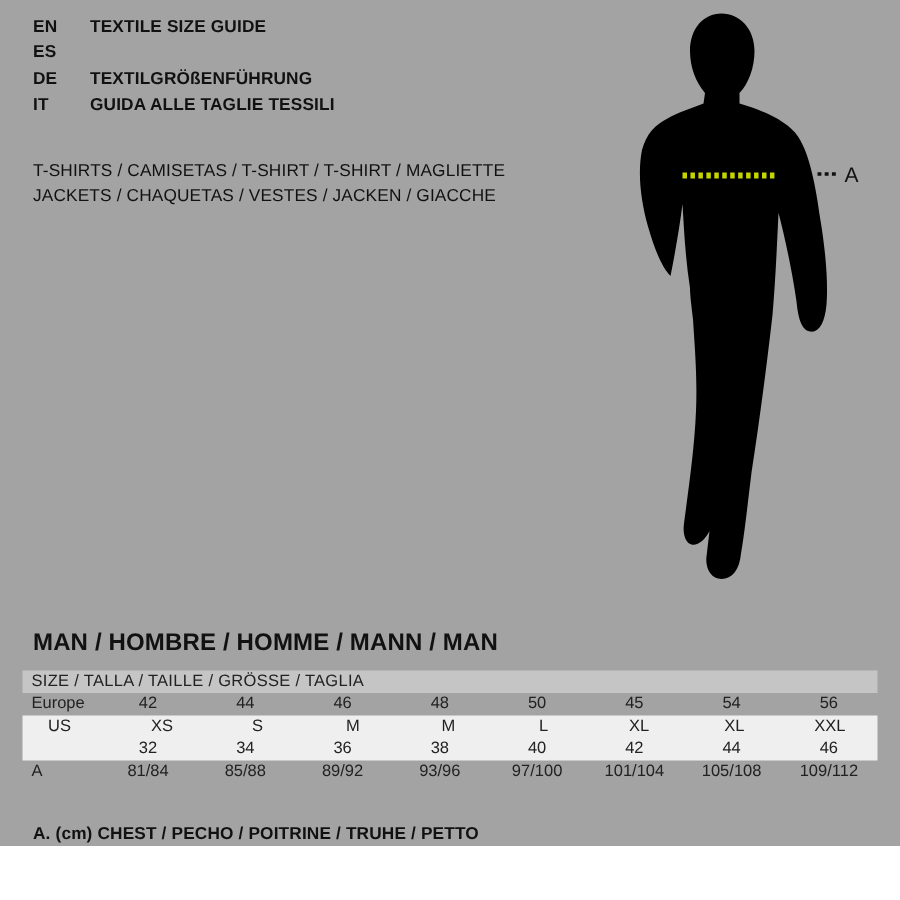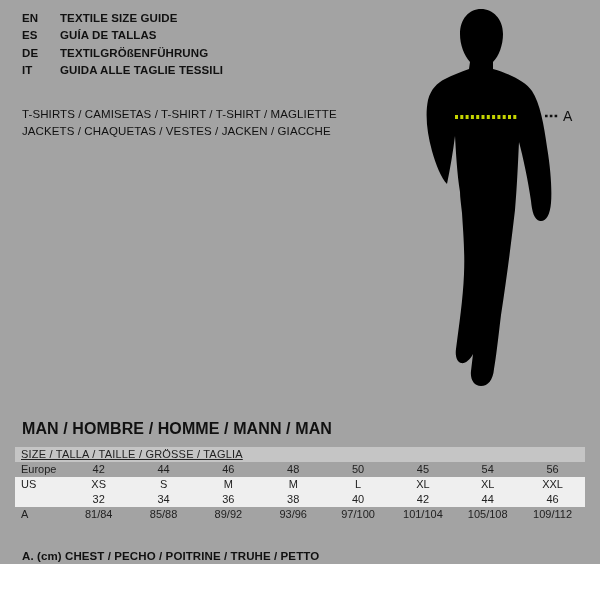--- a/index.html
+++ b/index.html
@@ -10,40 +10,39 @@
   .lang-row{display:flex;line-height:17.3px;font-size:11.5px;font-weight:700;letter-spacing:0.1px;}
   .lang-code{width:38px;flex:0 0 38px;}
   
   #categories{position:absolute;left:22px;top:106px;font-size:11.5px;font-weight:400;line-height:17px;letter-spacing:0.1px;}
   
   #figure-wrap{position:absolute;left:390px;top:5px;width:200px;height:385px;}
   
   #section-title{position:absolute;left:22px;top:420px;font-size:16px;font-weight:700;letter-spacing:0.1px;}
   
   #size-table{position:absolute;left:15px;top:447px;width:570px;font-size:11px;color:#222;}
-  #size-table-header{height:15px;line-height:15px;padding-left:6px;letter-spacing:0.2px;text-decoration:underline;}
+  #size-table-header{height:15px;line-height:15px;padding-left:6px;letter-spacing:0.2px;}
   .trow{display:grid;grid-template-columns:9% repeat(8,1fr);height:15px;line-height:15px;margin-top:0;}
   .tcell-label{text-align:left;padding-left:6px;}
   .tcell-val{text-align:center;}
   
   #footnote{position:absolute;left:22px;top:550px;font-size:11.5px;font-weight:700;letter-spacing:0.1px;}
 </style>
 </head>
 <body>
 
 <div id="stage">
 
   <div id="lang-list">
       <div class="lang-row">
         <span class="lang-code">EN</span>
         <span>TEXTILE SIZE GUIDE</span>
       </div>
       <div class="lang-row">
         <span class="lang-code">ES</span>
-        <span>GUÍA DE TALLAS</span>
       </div>
       <div class="lang-row">
         <span class="lang-code">DE</span>
         <span>TEXTILGRÖßENFÜHRUNG</span>
       </div>
       <div class="lang-row">
         <span class="lang-code">IT</span>
         <span>GUIDA ALLE TAGLIE TESSILI</span>
       </div>
     </div>
@@ -85,21 +84,21 @@
           <div class="tcell-label">Europe</div>
           <div class="tcell-val">42</div>
           <div class="tcell-val">44</div>
           <div class="tcell-val">46</div>
           <div class="tcell-val">48</div>
           <div class="tcell-val">50</div>
           <div class="tcell-val">45</div>
           <div class="tcell-val">54</div>
           <div class="tcell-val">56</div>
         </div>
-        <div class="trow" style="background: rgb(239, 239, 239);">
+        <div class="trow" style="background: rgb(239, 239, 239); padding-left: 11px;">
           <div class="tcell-label">US</div>
           <div class="tcell-val">XS</div>
           <div class="tcell-val">S</div>
           <div class="tcell-val">M</div>
           <div class="tcell-val">M</div>
           <div class="tcell-val">L</div>
           <div class="tcell-val">XL</div>
           <div class="tcell-val">XL</div>
           <div class="tcell-val">XXL</div>
         </div>

